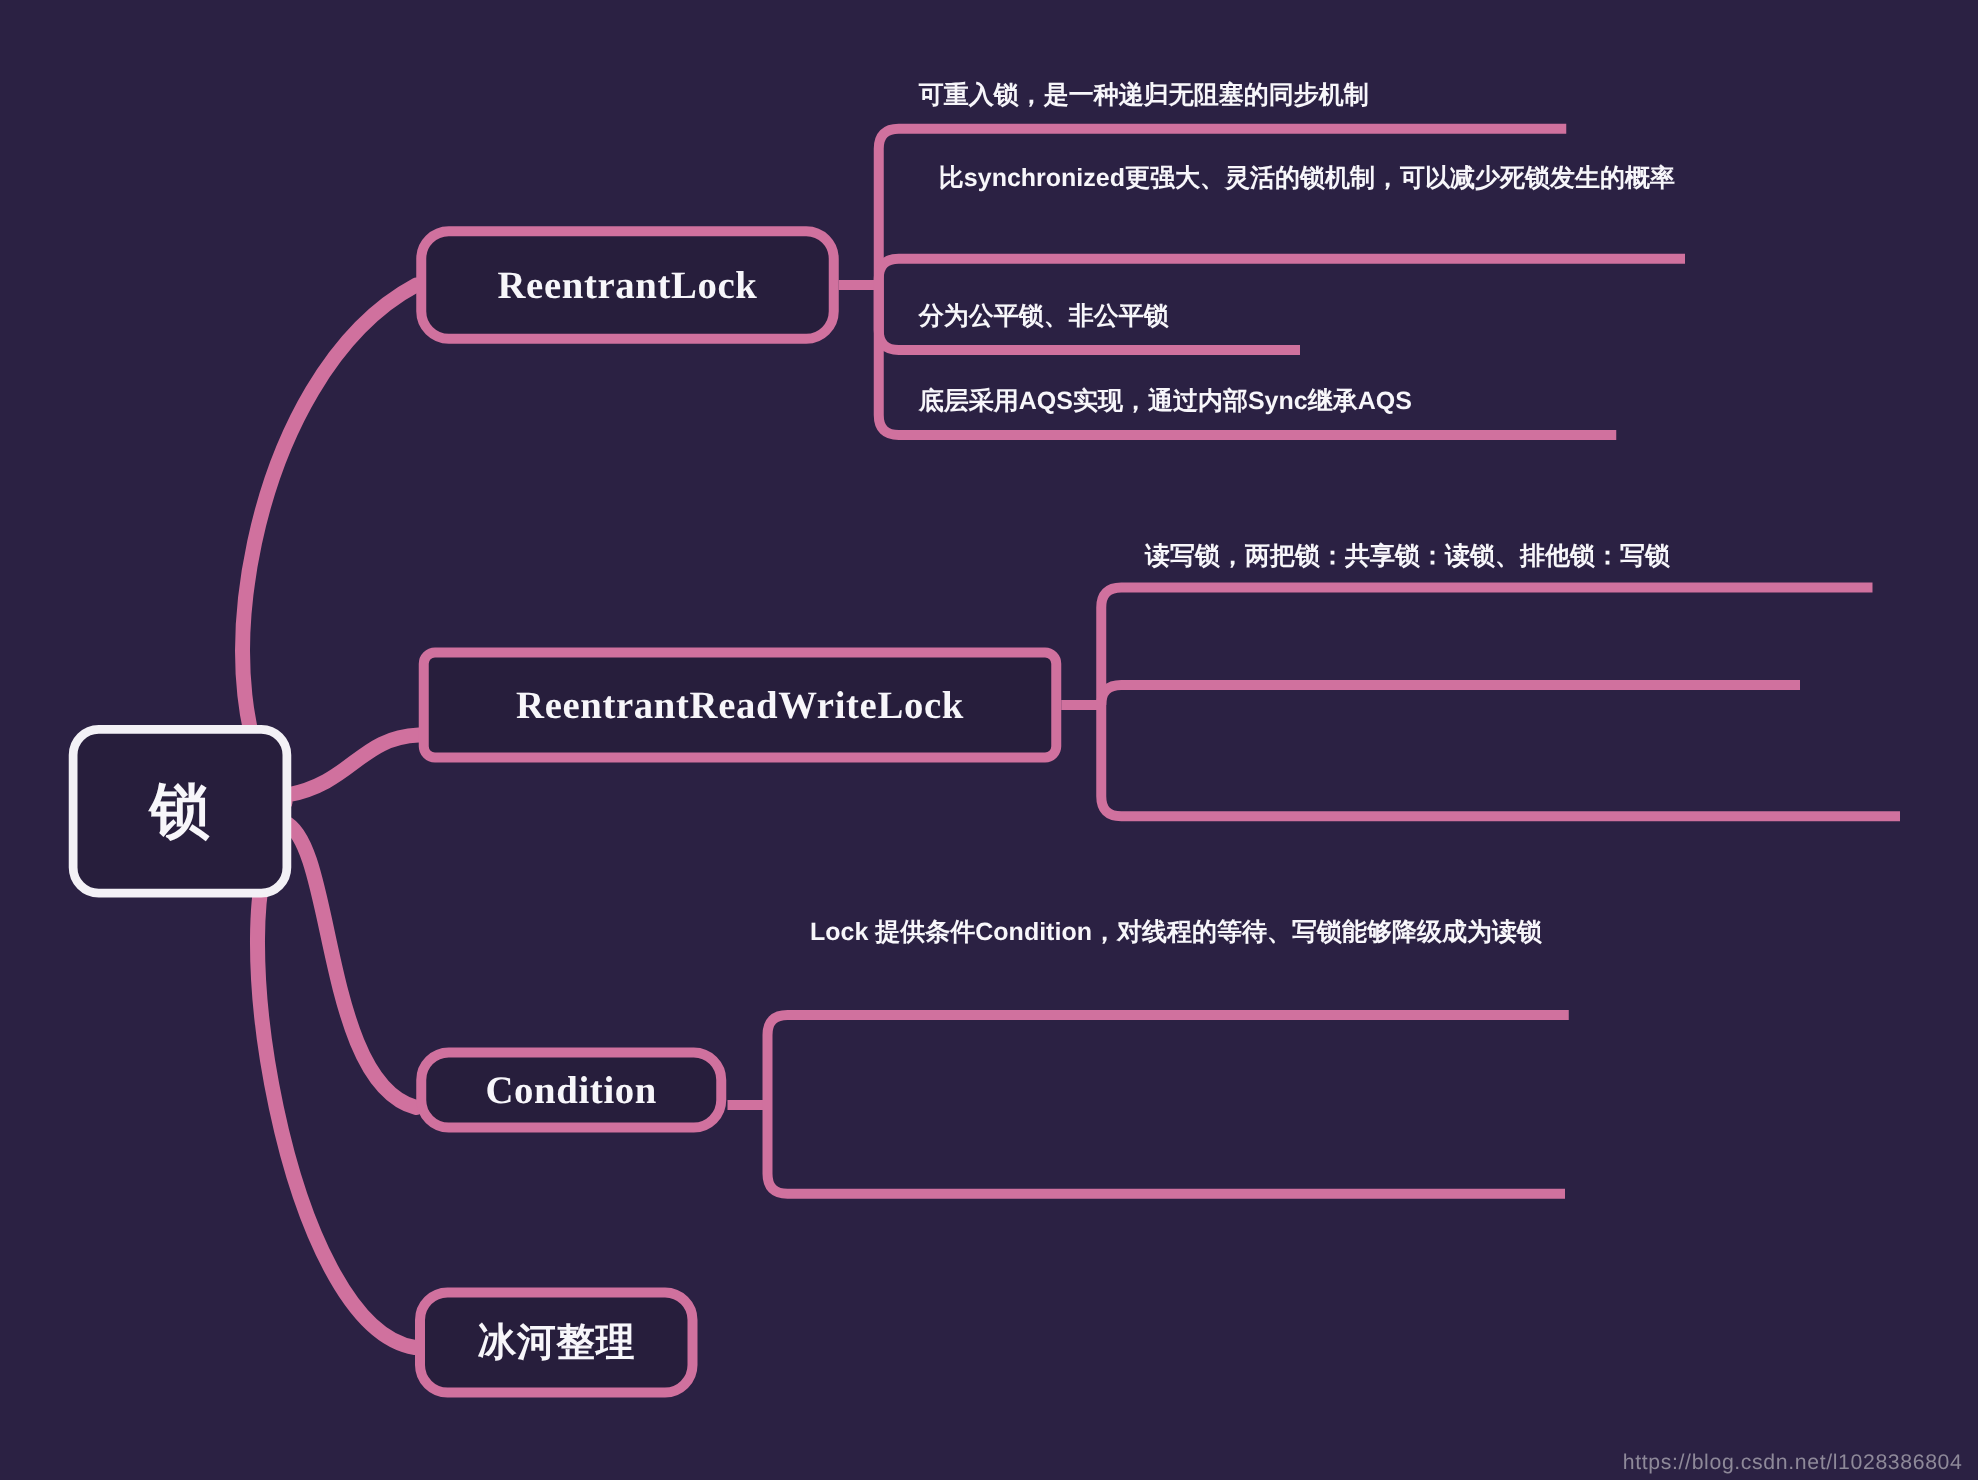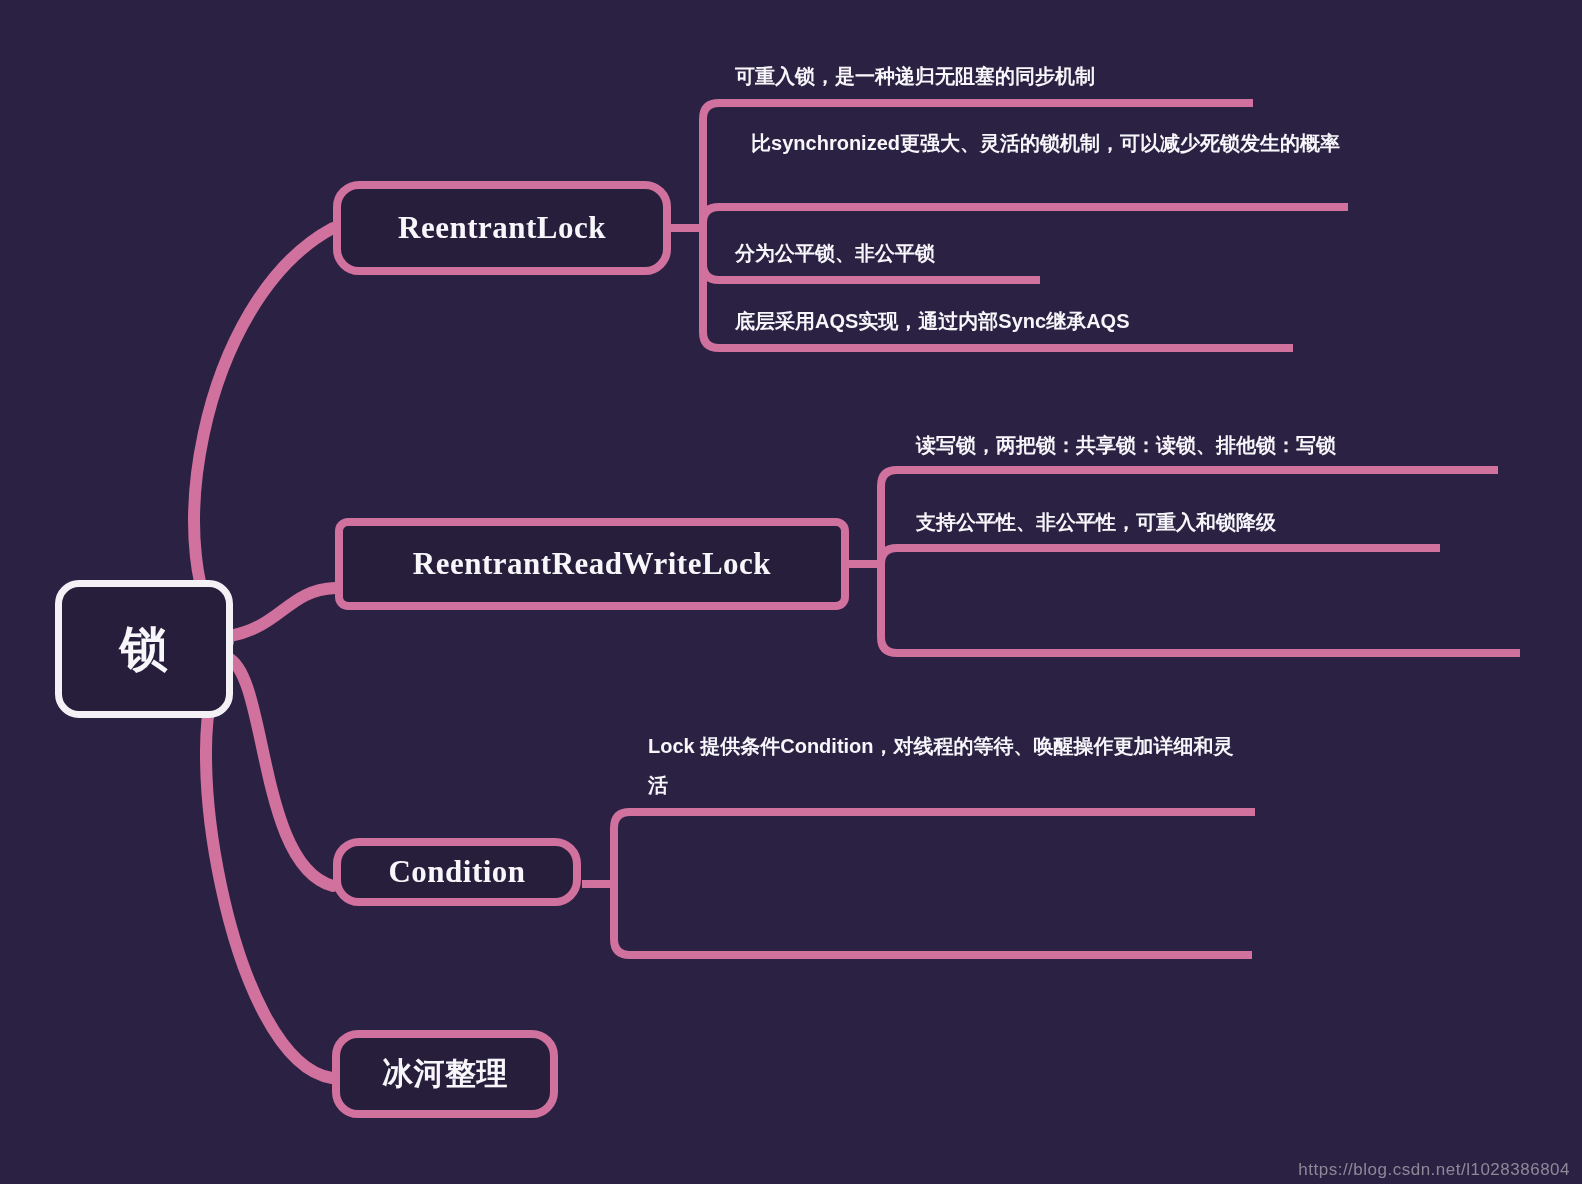--- a/index.html
+++ b/index.html
@@ -107,19 +107,18 @@
   <div class="node branch-node" style="left:332px;top:1030px;width:226px;height:88px;">
     <span>冰河整理</span>
   </div>
 
   <div class="leaf nowrap" style="left:735px;top:57px;">可重入锁，是一种递归无阻塞的同步机制</div>
   <div class="leaf" style="left:735px;top:124px;width:605px;text-align:right;">比synchronized更强大、灵活的锁机制，可以减少死锁发生的概率</div>
   <div class="leaf nowrap" style="left:735px;top:302px;">底层采用AQS实现，通过内部Sync继承AQS</div>
   <div class="leaf nowrap" style="left:735px;top:234px;">分为公平锁、非公平锁</div>
 
   <div class="leaf nowrap" style="left:916px;top:426px;">读写锁，两把锁：共享锁：读锁、排他锁：写锁</div>
-  <div class="leaf nowrap" style="left:916px;top:503px;">支持公平性、非公平性，可重入和锁降级</div>
 
-  <div class="leaf" style="left:648px;top:727px;width:605px;">Lock 提供条件Condition，对线程的等待、唤醒操作更加详细和灵活</div>
+  <div class="leaf" style="left:648px;top:727px;width:605px;">Lock 提供条件Condition，对线程的等待、写锁能够降级成为读锁</div>
 
   <div class="watermark">https://blog.csdn.net/l1028386804</div>
 
 </div>
 
 </body></html>

